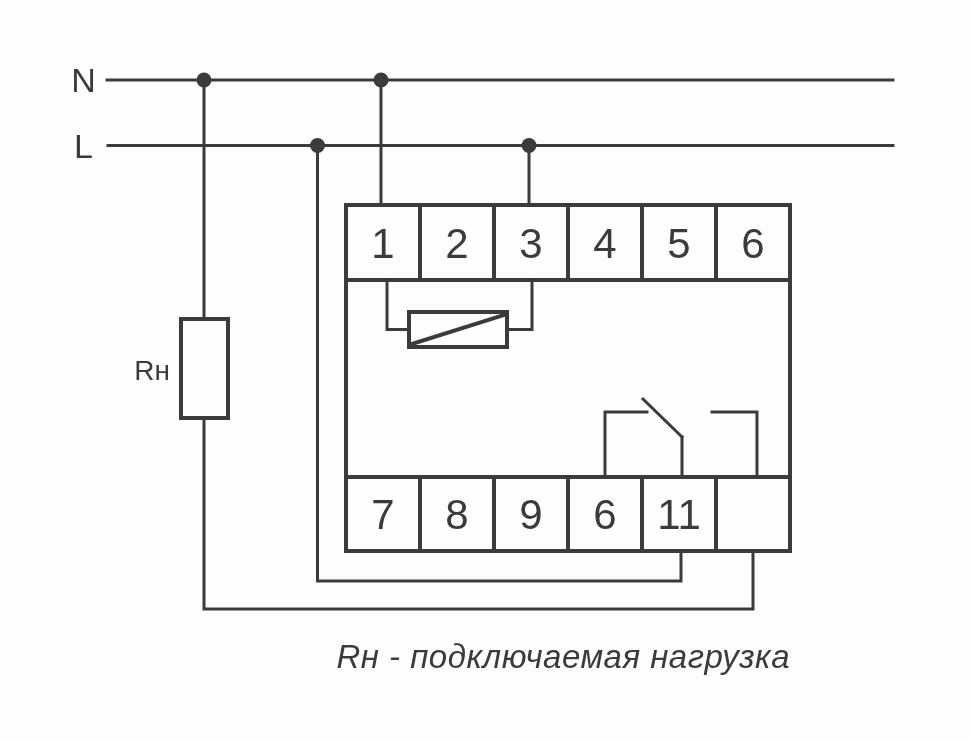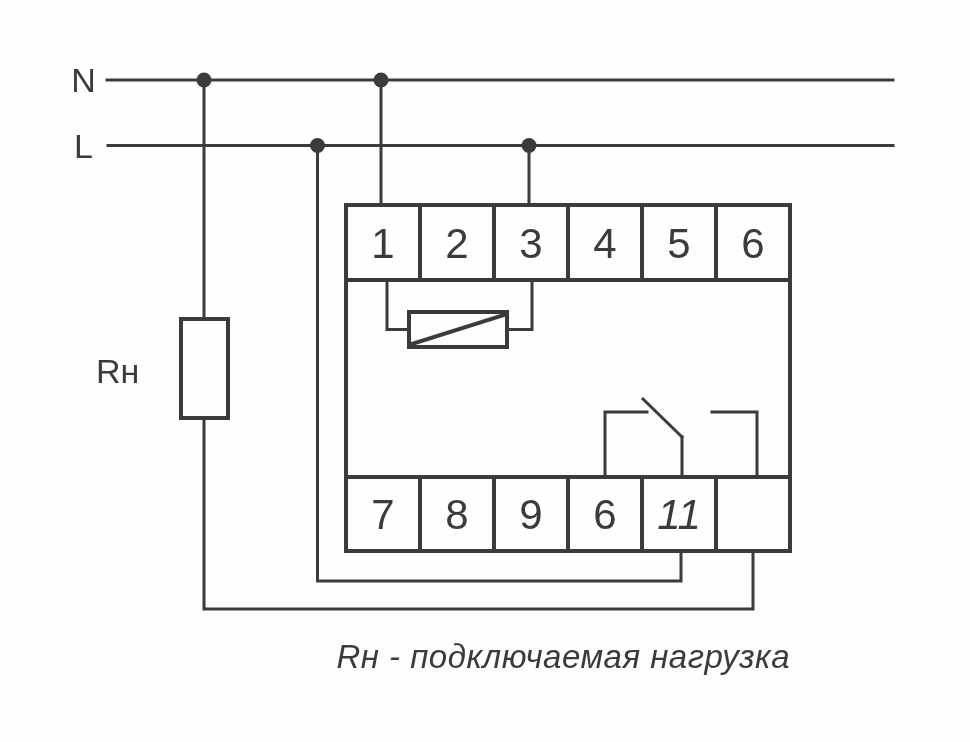--- a/index.html
+++ b/index.html
@@ -51,22 +51,22 @@
     text-align: center;
     font-size: 34px;
     font-weight: 400;
     letter-spacing: 1px;
   }
   .load-label {
     position: absolute;
     left: 96px; top: 351px;
     width: 74px; height: 40px;
     line-height: 40px;
-    text-align: left;
-    font-size: 34px;
+    text-align: right;
+    font-size: 28px;
   }
   .term {
     position: absolute;
     width: 74px;
     display: flex;
     align-items: center;
     justify-content: center;
     font-size: 42px;
     font-weight: 400;
   }
@@ -154,17 +154,17 @@
   <div class="term top" style="left:420px;">2</div>
   <div class="term top" style="left:494px;">3</div>
   <div class="term top" style="left:568px;">4</div>
   <div class="term top" style="left:642px;">5</div>
   <div class="term top" style="left:716px;">6</div>
 
   <div class="term bottom" style="left:346px;">7</div>
   <div class="term bottom" style="left:420px;">8</div>
   <div class="term bottom" style="left:494px;">9</div>
   <div class="term bottom" style="left:568px;">6</div>
-  <div class="term bottom" style="left:642px;font-style:italic;">11</div>
+  <div class="term bottom" style="left:642px;">11</div>
 
   <div class="caption">Rн - подключаемая нагрузка</div>
 
 </div>
 
 </body></html>

